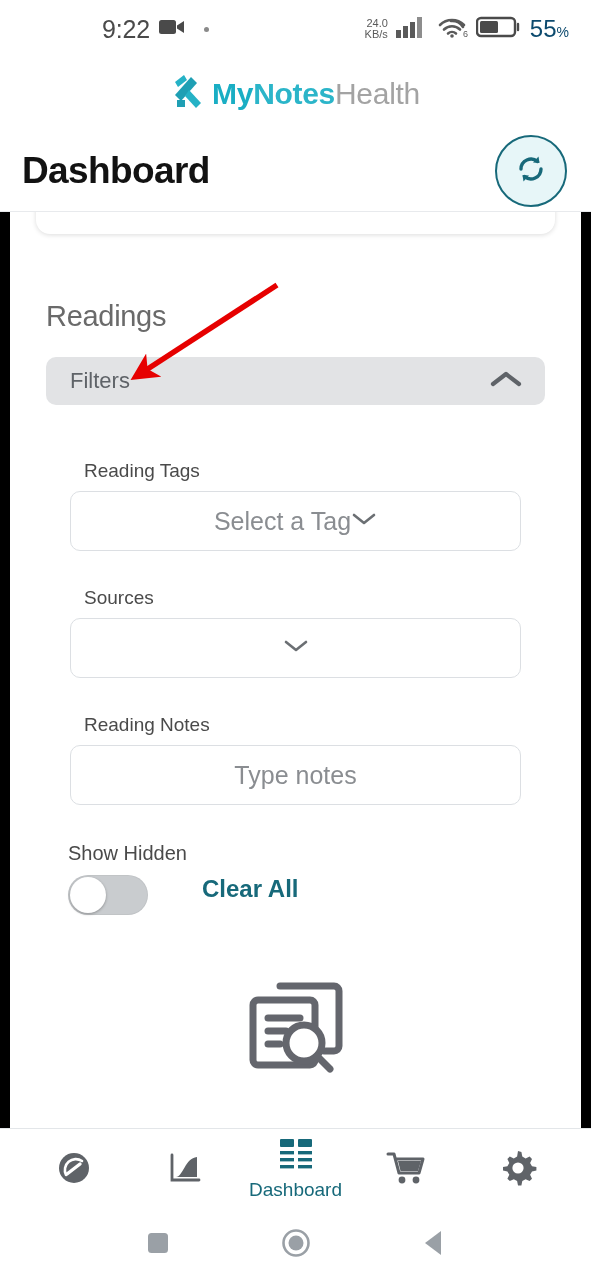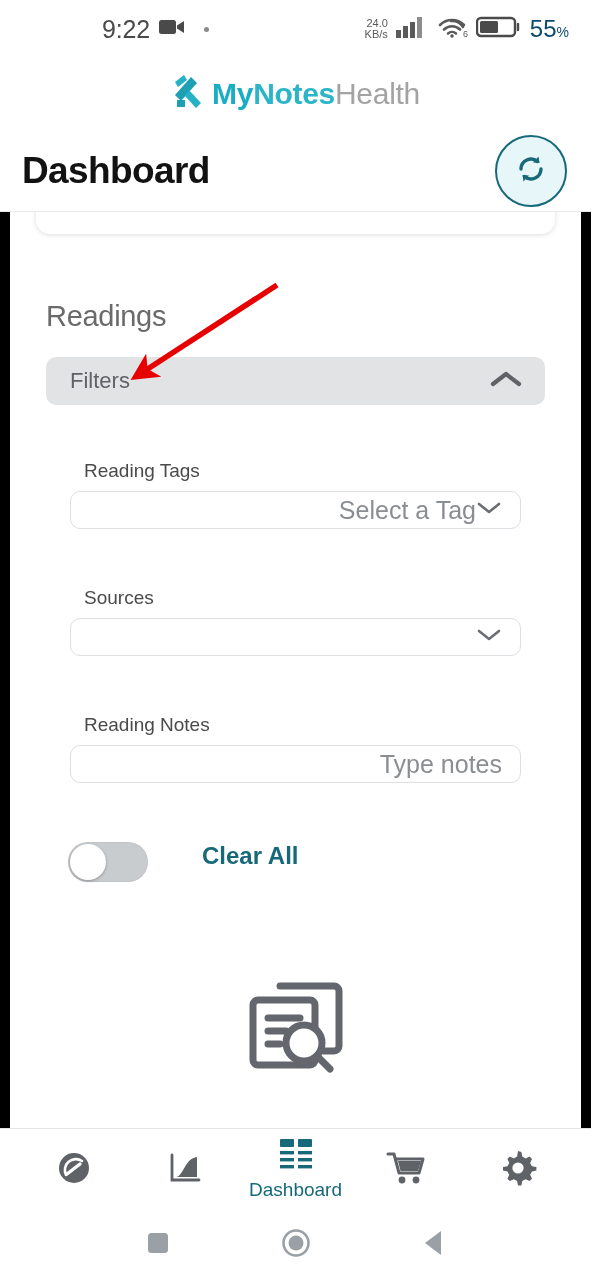--- a/index.html
+++ b/index.html
@@ -77,23 +77,23 @@
     background:#e2e3e5; border-radius:10px;
     display:flex; align-items:center; justify-content:space-between;
     padding:0 22px 0 24px;
     cursor:pointer;
   }
   .filters-label { font-size:22px; color:#5f6368; }
 
   .field-group { position:absolute; left:60px; right:60px; }
   .field-label { font-size:19px; color:#4a4a4a; margin-bottom:9px; padding-left:14px; }
   .field-box {
-    height:38px; border:1px solid #dcdfe3; border-radius:10px;
+    height:60px; border:1px solid #dcdfe3; border-radius:10px;
     background:#fff;
-    display:flex; align-items:center; justify-content:flex-end;
+    display:flex; align-items:center; justify-content:center;
     padding:0 18px 0 18px;
   }
   .field-placeholder { font-size:25px; color:#8a8d91; font-weight:300; }
 
   .toggle-row { position:absolute; left:58px; right:60px; top:630px; }
   .toggle-label { font-size:20px; color:#4a4a4a; margin-bottom:10px; }
   .toggle-line { display:flex; align-items:flex-start; }
   .switch {
     width:80px; height:40px; border-radius:20px;
     background:#c9cccf; position:relative; cursor:pointer;
@@ -249,20 +249,21 @@
       </div>
 
       <div class="field-group" style="top:502px;">
         <div class="field-label">Reading Notes</div>
         <div class="field-box">
           <span class="field-placeholder">Type notes</span>
         </div>
       </div>
 
       <div class="toggle-row">
+        <div class="toggle-label">Show Hidden</div>
         <div class="toggle-line">
           <div class="switch">
             <div class="knob"></div>
           </div>
           <div class="clear-all">Clear All</div>
         </div>
       </div>
 
       <div class="empty-icon">
         <span>

